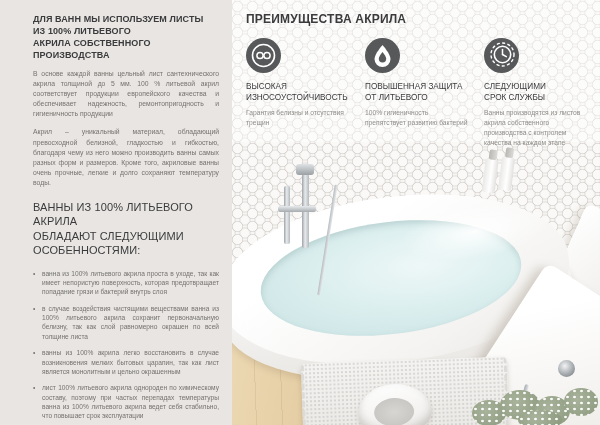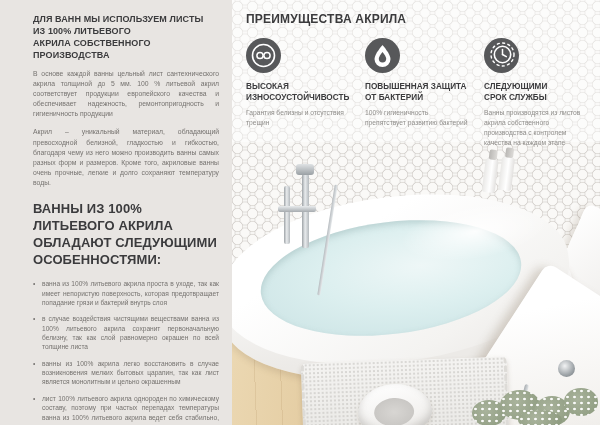--- a/index.html
+++ b/index.html
@@ -15,21 +15,21 @@
   }
   .h1 {
     font-size:9px; font-weight:bold; color:#3b3b3d; line-height:1.32;
     letter-spacing:.1px; white-space:pre-line; margin-bottom:7px;
   }
   .body-p {
     font-size:6.8px; color:#75726f; line-height:1.5; text-align:justify;
     width:186px; margin-bottom:8px;
   }
   .h2 {
-    font-size:13px; font-weight:bold; color:#3b3b3d; line-height:1.32;
+    font-size:11px; font-weight:normal; color:#3b3b3d; line-height:1.32;
     letter-spacing:.1px; white-space:pre-line; margin-top:11px; margin-bottom:11px;
   }
   .bullet {
     font-size:6.6px; color:#75726f; line-height:1.42; text-align:justify;
     width:186px; margin-bottom:7px; position:relative; padding-left:9px;
   }
   .bullet::before { content:"•"; position:absolute; left:0; top:0; color:#75726f; }
 
   
   .tile-bg {
@@ -52,21 +52,21 @@
   .benefit-row { display:flex; gap:13px; }
   .benefit-col { flex:0 0 auto; }
   .benefit-col.c1 { width:106px; }
   .benefit-col.c2 { width:106px; }
   .benefit-col.c3 { width:108px; }
   .icon-circle {
     width:35px; height:35px; border-radius:50%; background:#57585a;
     display:flex; align-items:center; justify-content:center; margin-bottom:9px;
   }
   .benefit-title {
-    font-size:8.2px; font-weight:bold; color:#3b3b3d; line-height:1.3;
+    font-size:8.2px; font-weight:normal; color:#3b3b3d; line-height:1.3;
     white-space:pre-line; margin-bottom:5px;
   }
   .benefit-text { font-size:6.7px; color:#8f8d8a; line-height:1.5; }
 
   
   .photo {
     position:absolute; left:230px; top:142px; width:370px; height:283px;
     overflow:hidden; z-index:2;
   }
   .photo .wall { position:absolute; inset:0; }
@@ -226,21 +226,21 @@
       </div>
 
       <div class="benefit-col c2">
         <div class="icon-circle">
           <svg width="35" height="35" viewBox="0 0 35 35">
             <path d="M17.5 7 C17.5 7 9.5 16 9.5 21 a8 8 0 0 0 16 0 C25.5 16 17.5 7 17.5 7 Z" fill="#ffffff"></path>
             <path d="M17.5 14 C17.5 14 13.8 18.3 13.8 20.7 a3.7 3.7 0 0 0 7.4 0 C21.2 18.3 17.5 14 17.5 14 Z" fill="#57585a"></path>
           </svg>
         </div>
         <div class="benefit-title">ПОВЫШЕННАЯ ЗАЩИТА
-ОТ БАКТЕРИЙ</div>
+ОТ ЛИТЬЕВОГО</div>
         <div class="benefit-text">100% гигиеничность препятствует развитию бактерий</div>
       </div>
 
       <div class="benefit-col c3">
         <div class="icon-circle">
           <svg width="35" height="35" viewBox="0 0 35 35">
             <circle cx="18.5" cy="16.5" r="8.2" fill="none" stroke="#ffffff" stroke-width="1.6"></circle>
             <circle cx="18.5" cy="16.5" r="11.5" fill="none" stroke="#ffffff" stroke-width="1.4" stroke-dasharray="2 3.4" stroke-linecap="round"></circle>
             <line x1="18.5" y1="16.5" x2="18.5" y2="11.5" stroke="#ffffff" stroke-width="1.5" stroke-linecap="round"></line>
             <line x1="18.5" y1="16.5" x2="22.3" y2="18.7" stroke="#ffffff" stroke-width="1.5" stroke-linecap="round"></line>

